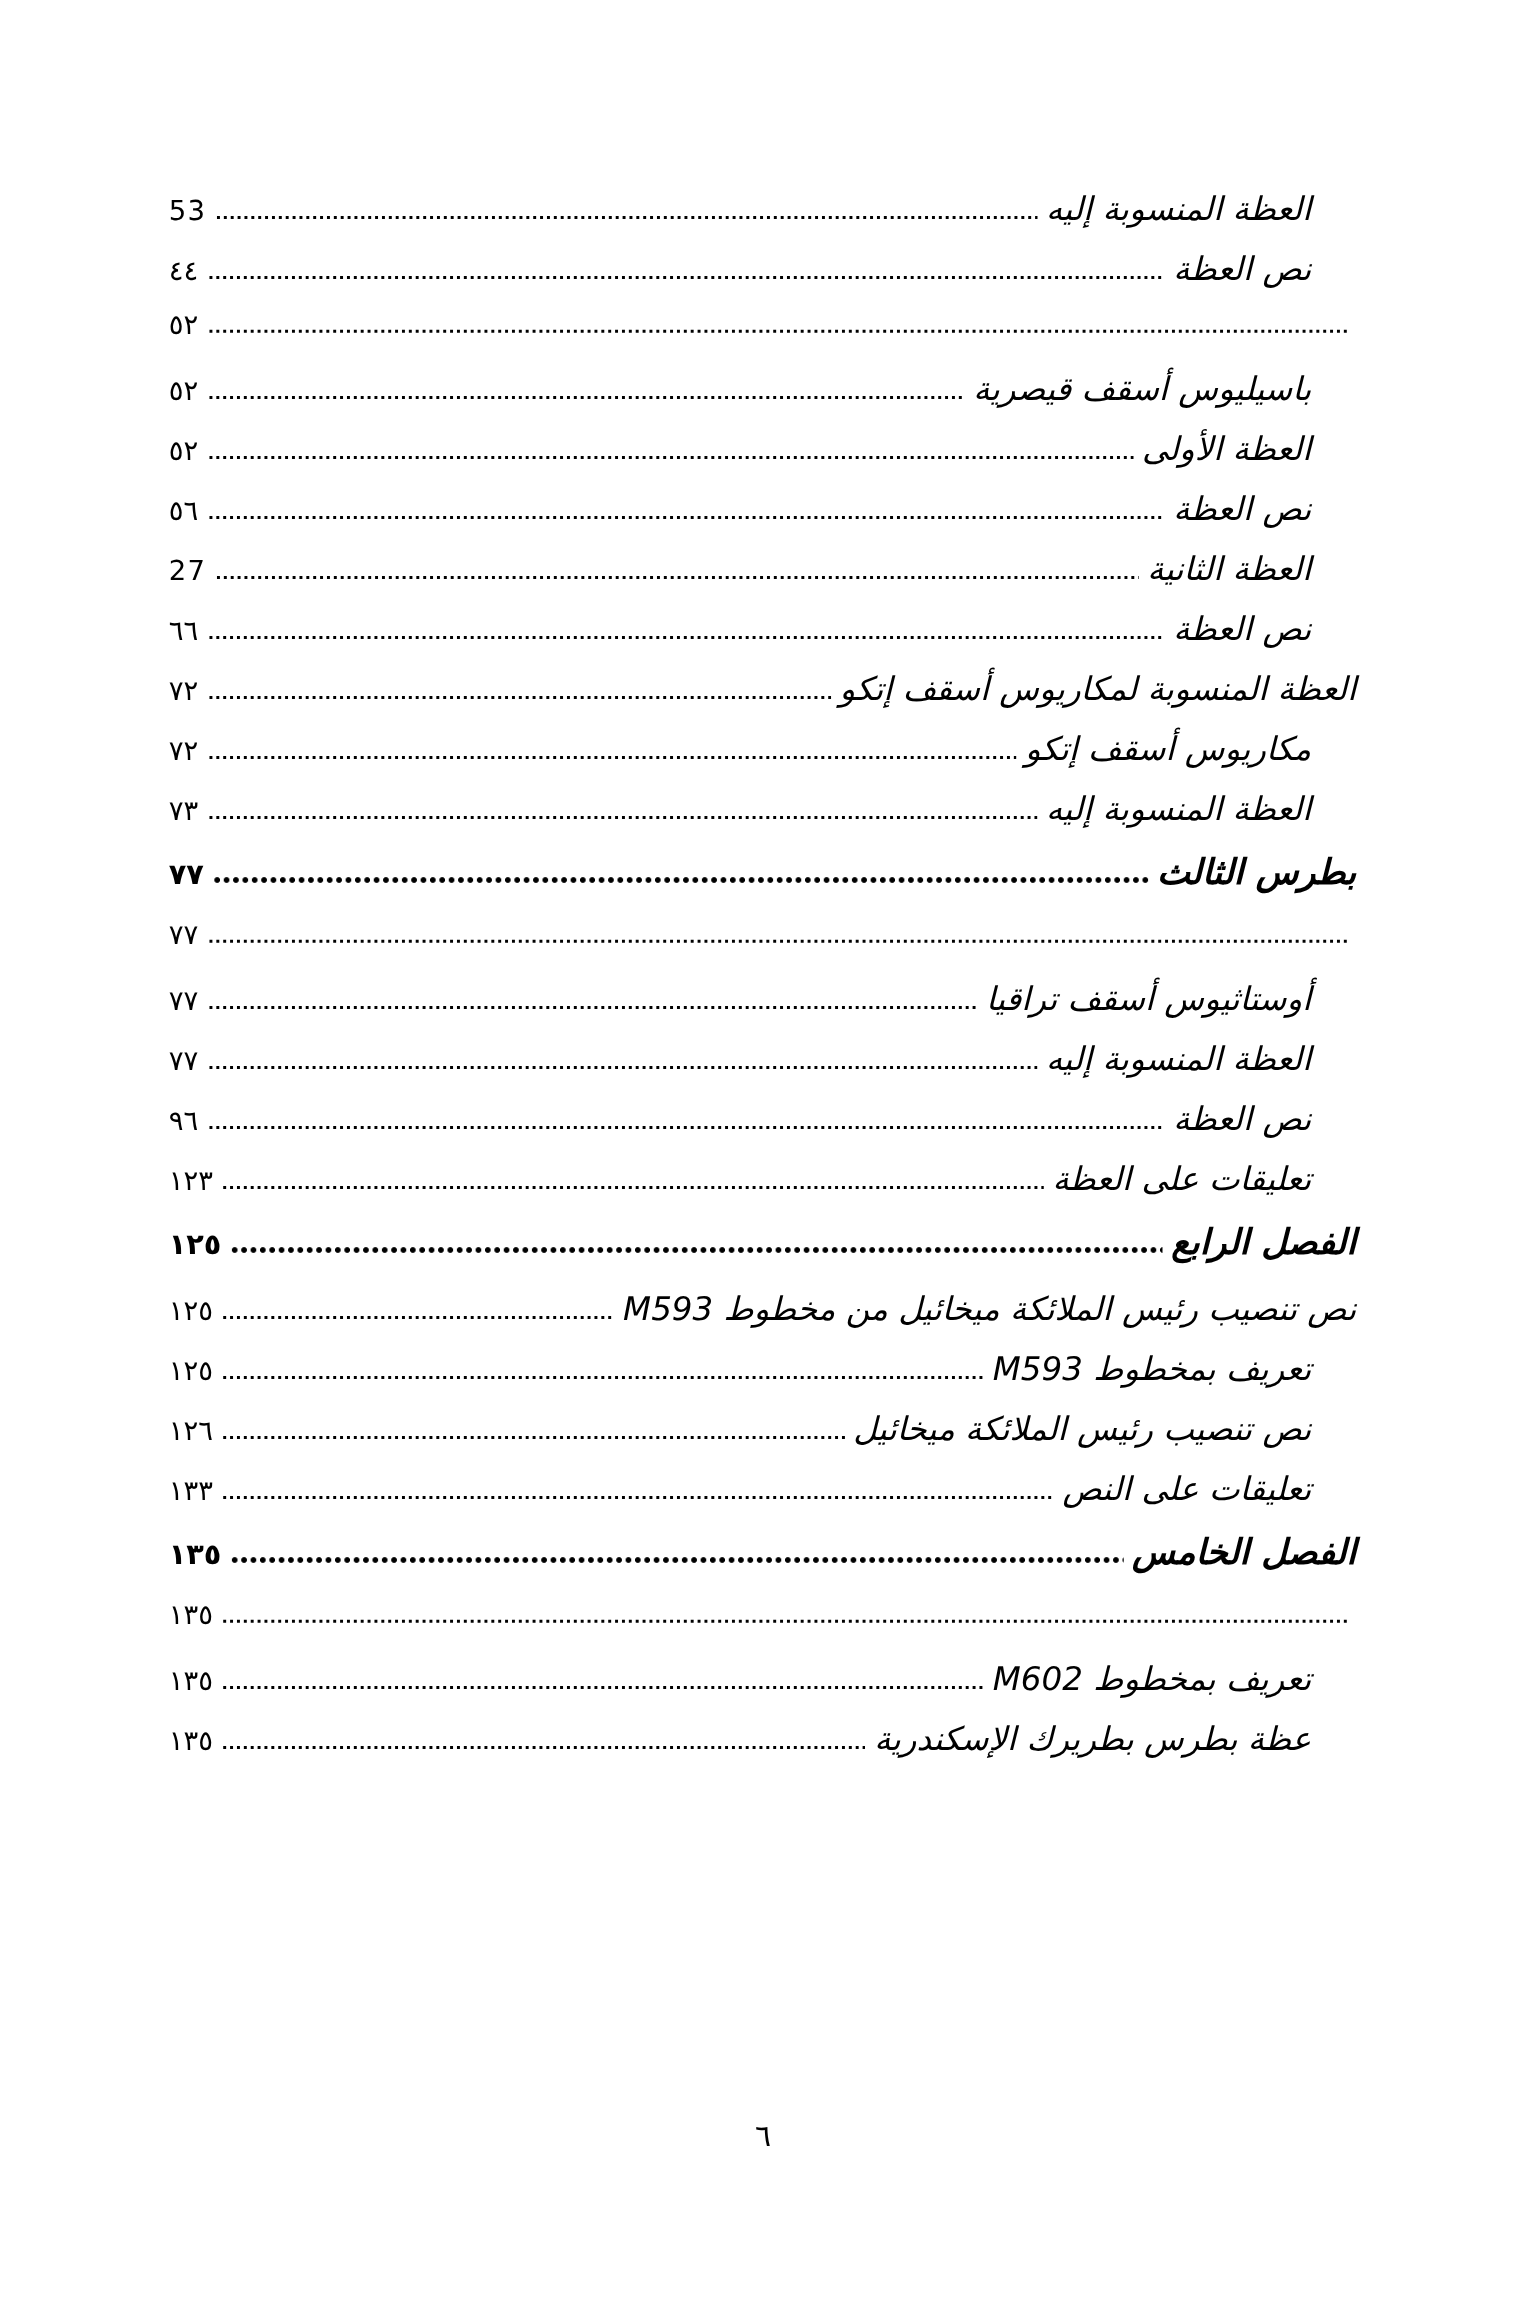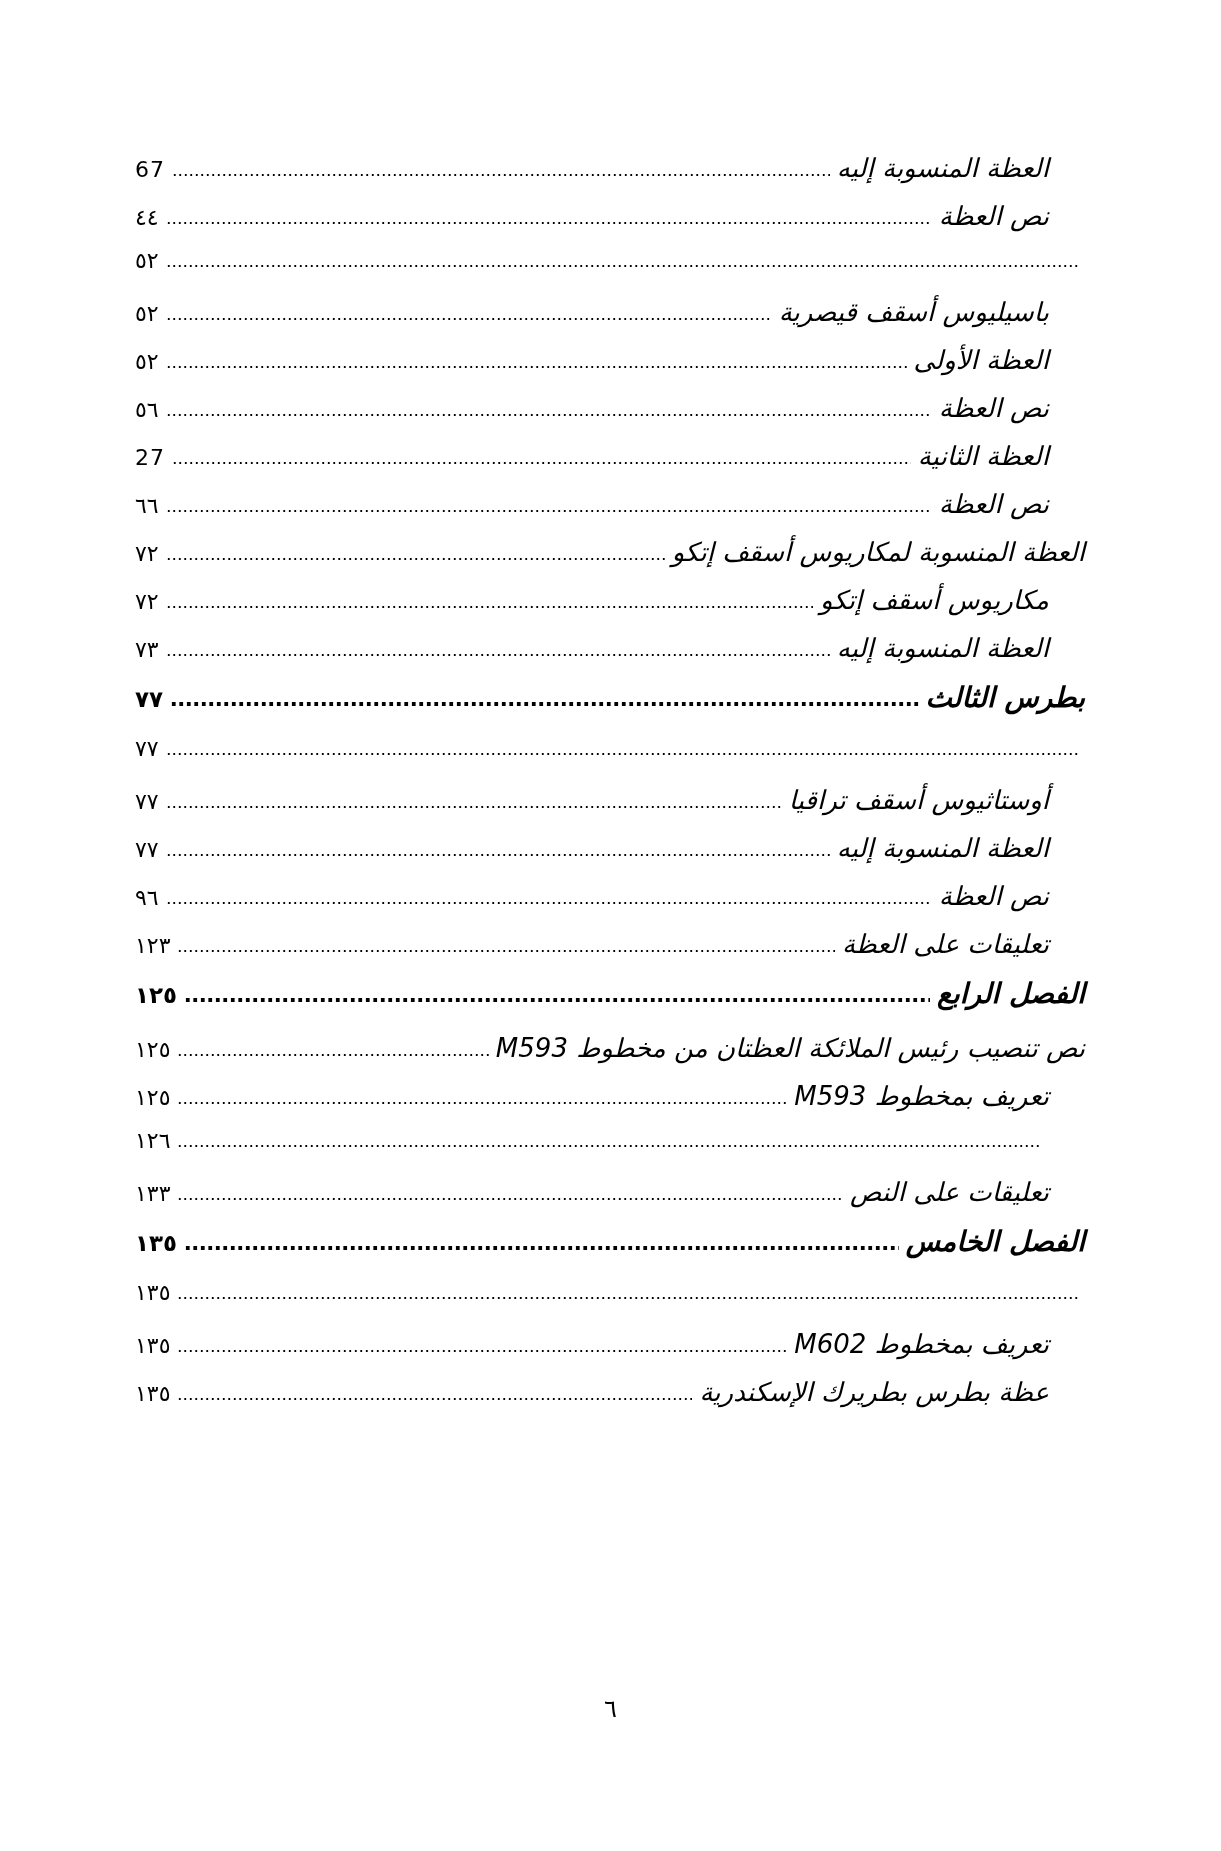--- a/index.html
+++ b/index.html
@@ -84,21 +84,21 @@
 </style>
 </head>
 <body>
 
 <div class="page">
 
   <main class="toc" id="toc-list">
   <div class="row subitem">
     <span class="title">العظة المنسوبة إليه</span>
     <span class="leader"></span>
-    <span class="num">67</span>
+    <span class="num">53</span>
   </div>
 
   <div class="row subitem">
     <span class="title">نص العظة</span>
     <span class="leader"></span>
     <span class="num">٤٤</span>
   </div>
 
   <div class="row item">
     <span class="leader"></span>
@@ -188,32 +188,33 @@
     <span class="num">١٢٣</span>
   </div>
 
   <div class="row chapter">
     <span class="title">الفصل الرابع</span>
     <span class="leader"></span>
     <span class="num">١٢٥</span>
   </div>
 
   <div class="row item">
-    <span class="title">نص تنصيب رئيس الملائكة العظتان من مخطوط M593</span>
+    <span class="title">نص تنصيب رئيس الملائكة ميخائيل من مخطوط M593</span>
     <span class="leader"></span>
     <span class="num">١٢٥</span>
   </div>
 
   <div class="row subitem">
     <span class="title">تعريف بمخطوط M593</span>
     <span class="leader"></span>
     <span class="num">١٢٥</span>
   </div>
 
   <div class="row subitem">
+    <span class="title">نص تنصيب رئيس الملائكة ميخائيل</span>
     <span class="leader"></span>
     <span class="num">١٢٦</span>
   </div>
 
   <div class="row subitem">
     <span class="title">تعليقات على النص</span>
     <span class="leader"></span>
     <span class="num">١٣٣</span>
   </div>
 

